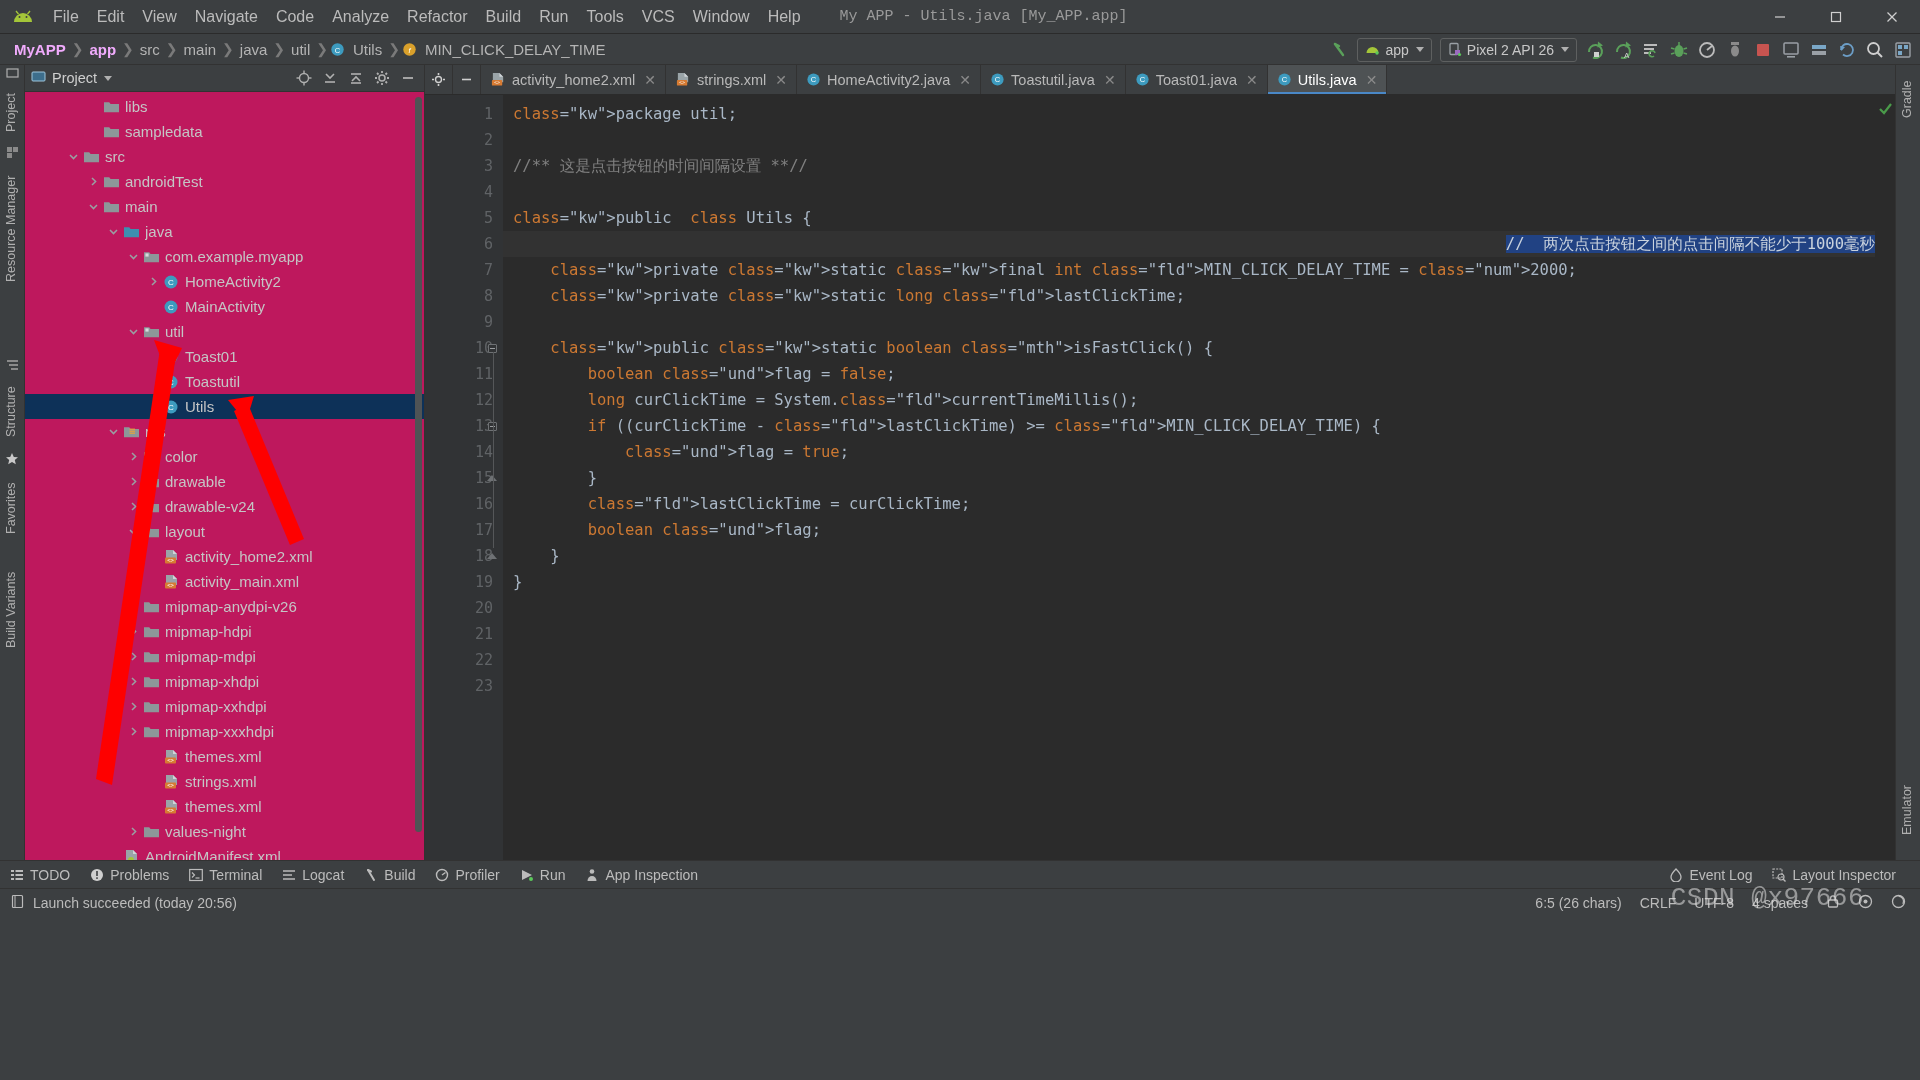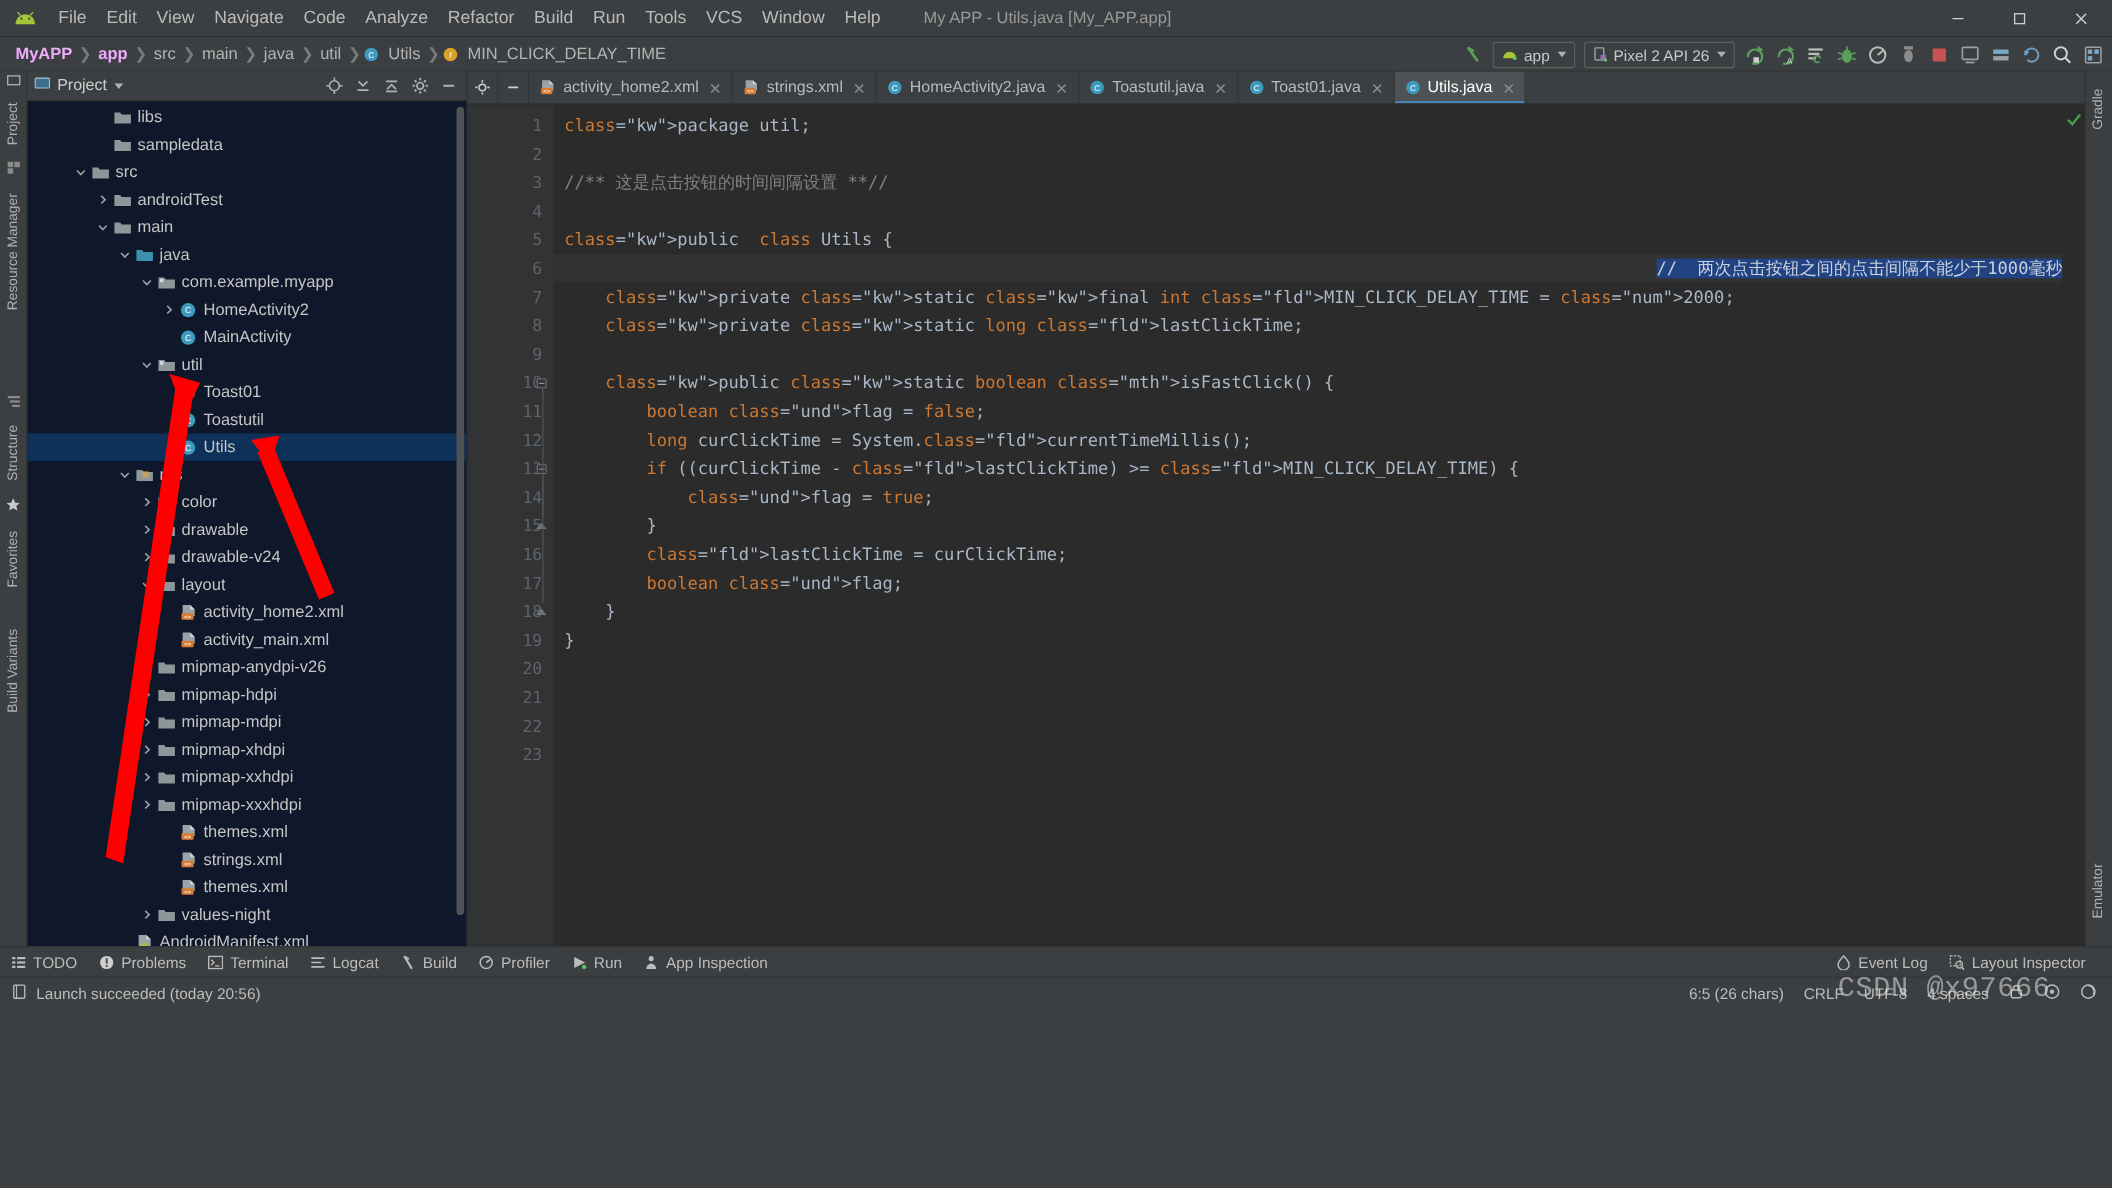--- a/index.html
+++ b/index.html
@@ -28,21 +28,21 @@
   .android-logo {
     margin-left: 10px; width: 26px; height: 20px;
     display: flex; align-items: center; justify-content: center;
   }
   .menu-items { display: flex; align-items: center; margin-left: 8px; }
   .menu-item {
     padding: 3px 9px; font-size: 16px; color: #bbbbbb; cursor: default;
     white-space: nowrap;
   }
   .win-title {
-    margin-left: 30px; font-size: 15px; color: #9a9a9a; white-space: nowrap;
+    margin-left: 30px; font-size: 15px; color: #9a9a9a; white-space: nowrap; font-family: Liberation Mono, monospace;
   }
   .win-controls {
     position: absolute; right: 0; top: 0; height: 34px;
     display: flex; align-items: center;
   }
   .win-btn {
     width: 56px; height: 34px; display: flex; align-items: center; justify-content: center;
     color: #cfcfcf;
   }
 
@@ -106,21 +106,21 @@
   .panel-head {
     height: 27px; display: flex; align-items: center; padding: 0 6px;
     border-bottom: 1px solid #323232;
   }
   .panel-title { font-size: 14.5px; color: #cfcfcf; margin-left: 6px; }
   .panel-head-actions { margin-left: auto; display: flex; align-items: center; gap: 6px; }
   .pha { width: 20px; height: 20px; display: flex; align-items: center; justify-content: center; }
 
   .tree {
     flex: 1; overflow: hidden; position: relative;
-    background: #0f172a; padding-top: 2px;
+    background: #be185d; padding-top: 2px;
   }
   .tree-row {
     height: 25px; display: flex; align-items: center;
     font-size: 15px; color: #c5c5c5; white-space: nowrap; cursor: default;
     padding-right: 6px;
   }
   .tree-row.selected { background: #0d3158; }
   .tw { display: inline-flex; width: 16px; min-width:16px; justify-content: center; align-items: center; }
   .ti { display: inline-flex; width: 20px; min-width: 20px; justify-content: center; align-items:center; margin-right: 4px;}
   .tlabel { overflow: hidden; }

